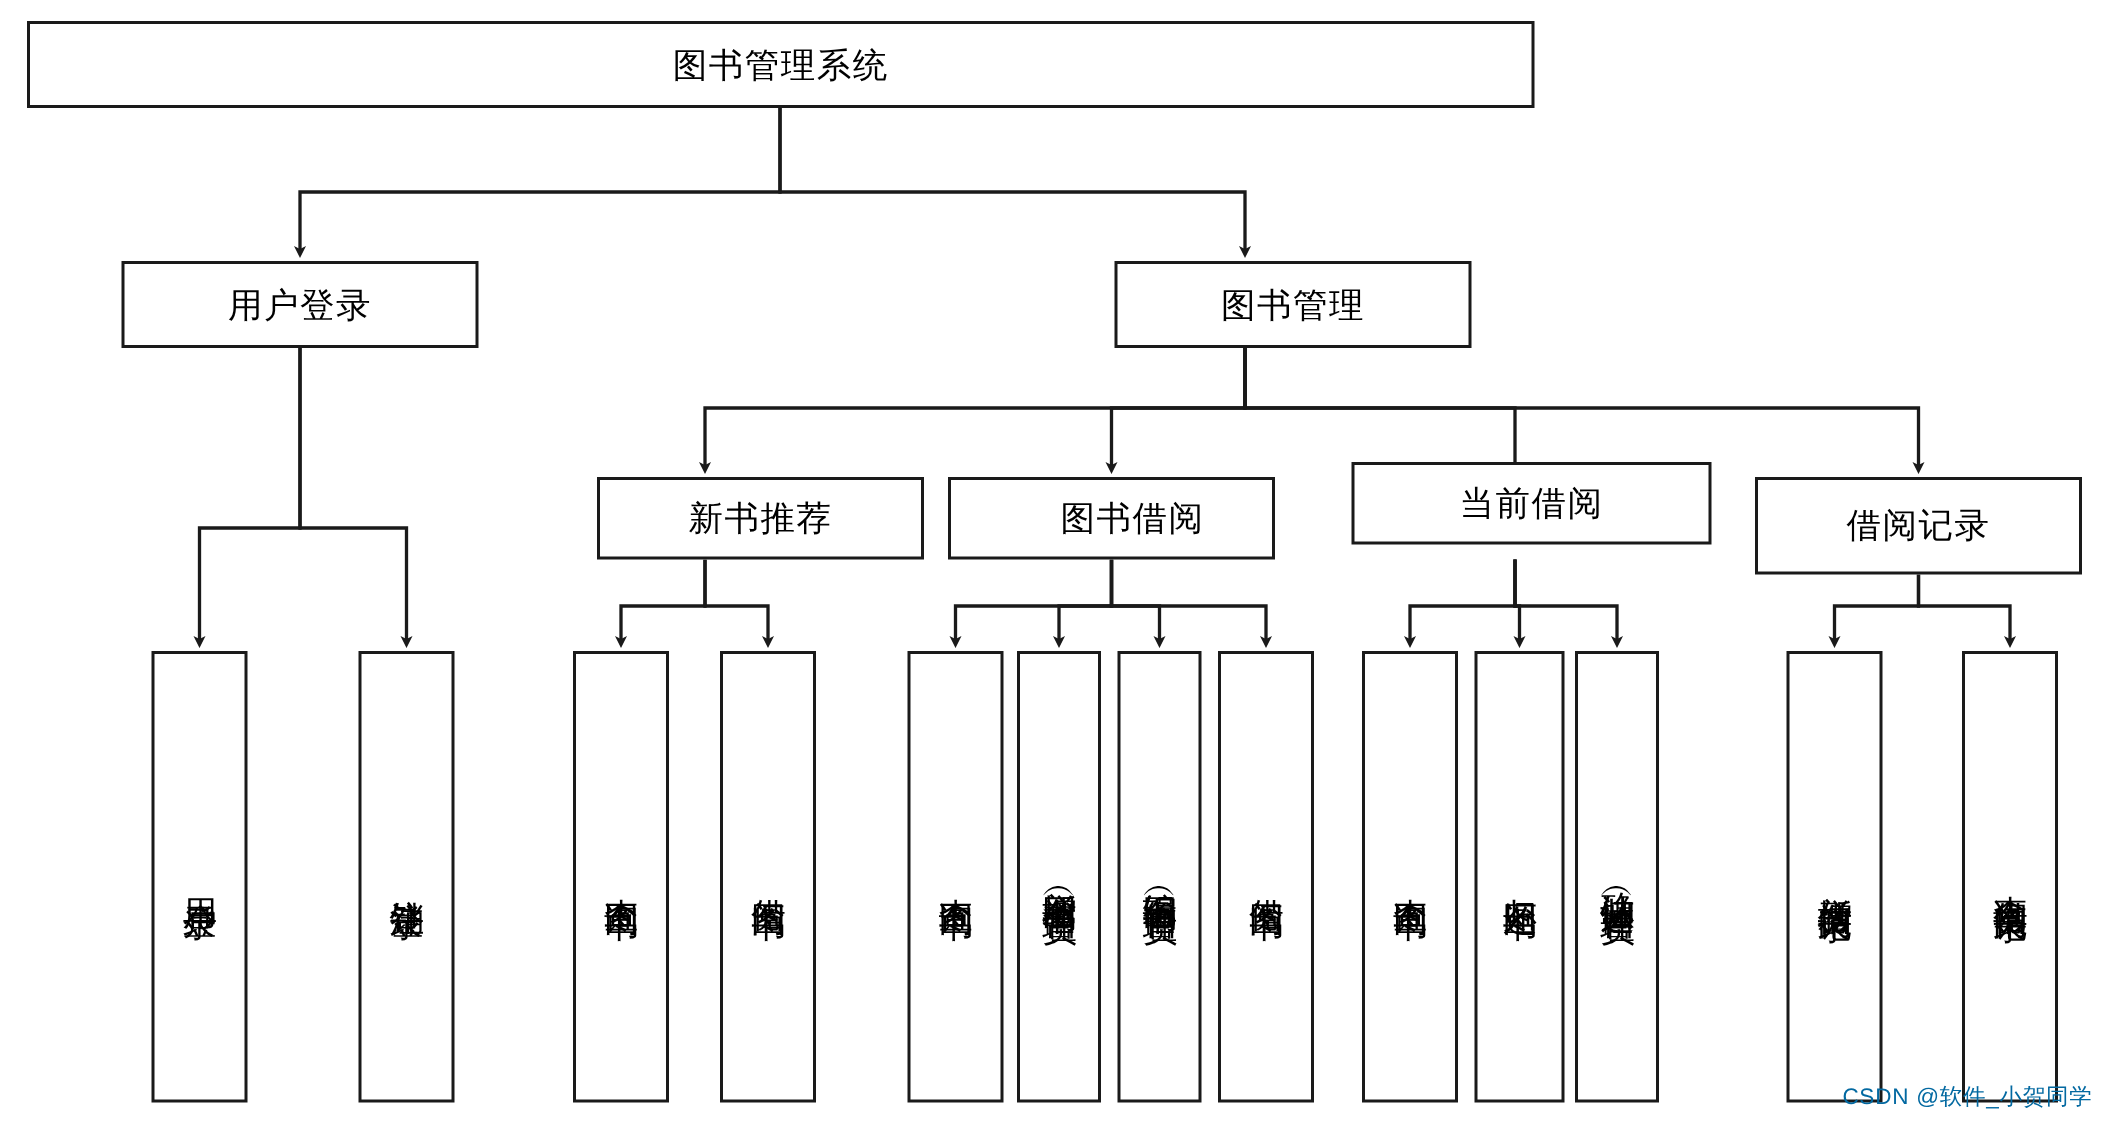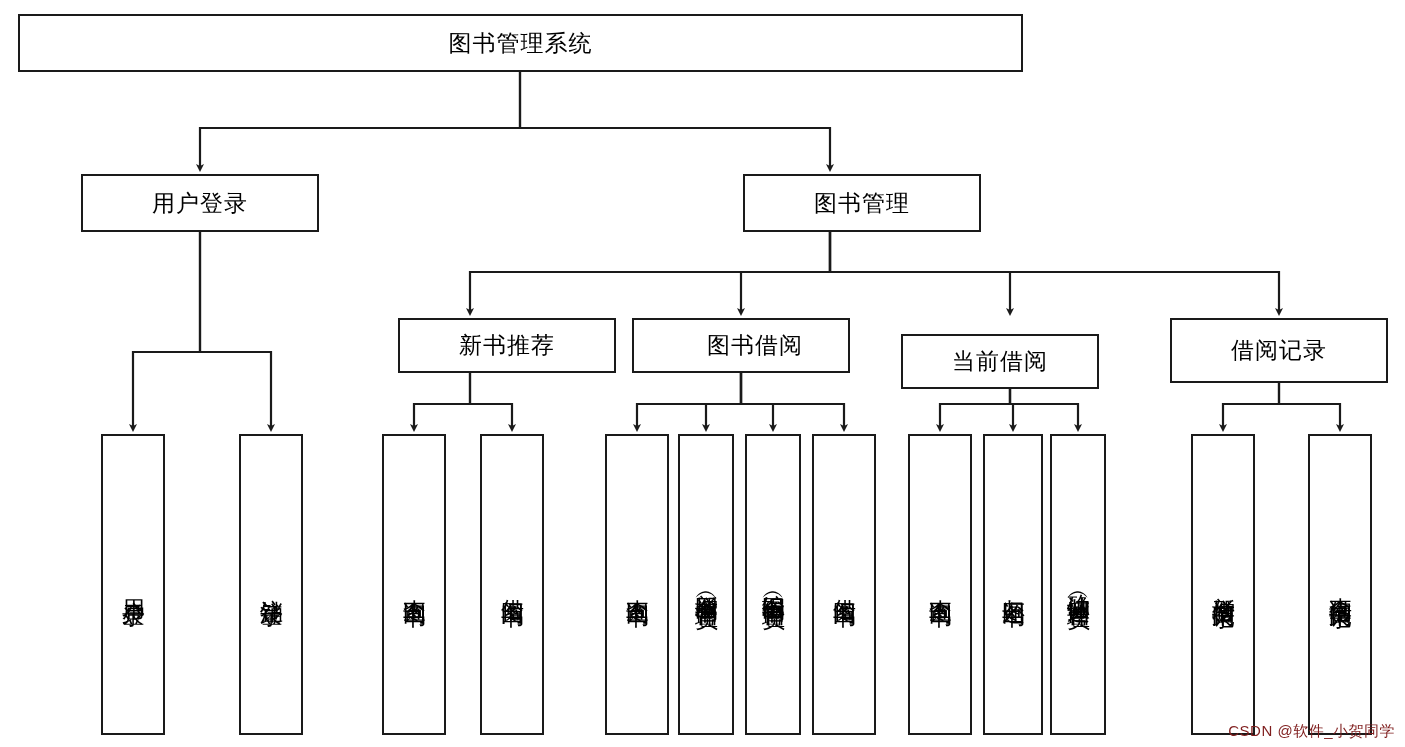--- a/index.html
+++ b/index.html
@@ -52,21 +52,21 @@
   .node.v .txt {
     writing-mode: vertical-rl;
     text-orientation: upright;
     display: block;
   }
   .watermark {
     position: absolute;
     right: 10px;
     bottom: 6px;
     font-size: 15px;
-    color: #7f1d1d;
+    color: #0369a1;
     letter-spacing: 0.5px;
   }
 </style>
 </head>
 <body>
 
 <div id="canvas">
 
   <svg id="edges" viewBox="0 0 1405 747">
     <defs>
@@ -113,21 +113,21 @@
       </div>
       <div class="node h" style="left: 711px; top: 174px; width: 238px; height: 58px; margin-left: 32px;">
         <span class="txt">图书管理</span>
       </div>
       <div class="node h" style="left: 361px; top: 318px; width: 218px; height: 55px; margin-left: 37px;">
         <span class="txt">新书推荐</span>
       </div>
       <div class="node h" style="left: 632px; top: 318px; width: 218px; height: 55px; padding-left: 28px;">
         <span class="txt">图书借阅</span>
       </div>
-      <div class="node h" style="left: 901px; top: 334px; width: 198px; height: 55px;">
+      <div class="node h" style="left: 901px; top: 308px; width: 240px; height: 55px;">
         <span class="txt">当前借阅</span>
       </div>
       <div class="node h" style="left: 1170px; top: 318px; width: 218px; height: 65px;">
         <span class="txt">借阅记录</span>
       </div>
       <div class="node v" style="left: 101px; top: 434px; width: 64px; height: 301px;">
         <span class="txt">用户登录</span>
       </div>
       <div class="node v" style="left: 239px; top: 434px; width: 64px; height: 301px;">
         <span class="txt">注销登录</span>

